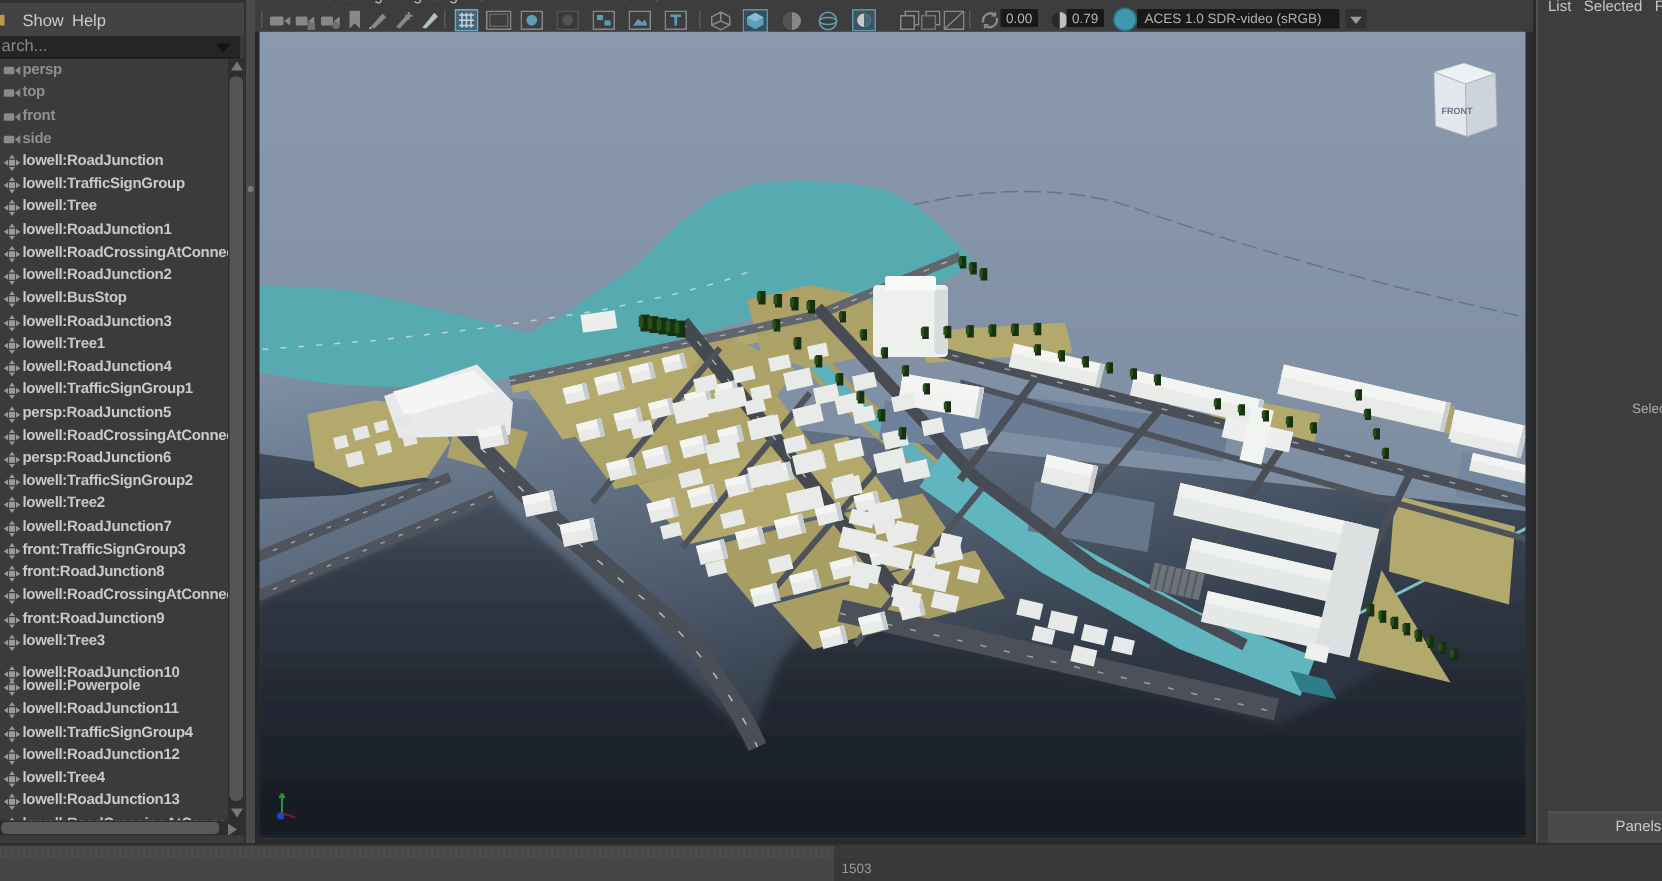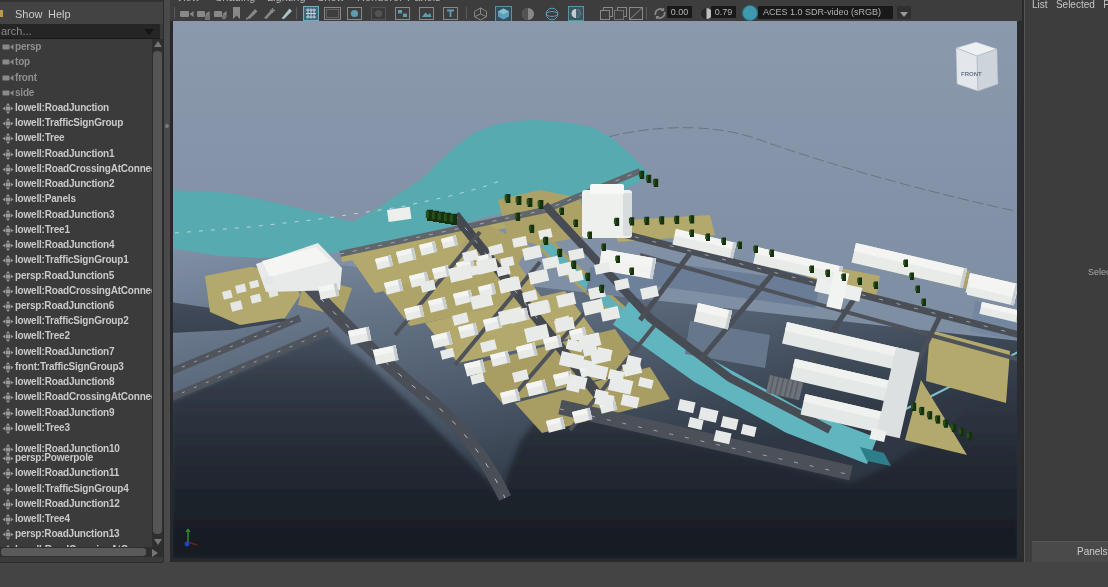--- a/index.html
+++ b/index.html
@@ -140,21 +140,21 @@
             <rect x="4" y="3.5" width="4" height="4" fill="#999"></rect>
             <path d="M6 0 L8 2.6 L4 2.6 Z M6 11 L8 8.4 L4 8.4 Z M0.5 5.5 L3.4 3.5 L3.4 7.5 Z M11.5 5.5 L8.6 3.5 L8.6 7.5 Z" fill="#999"></path>
           </svg>
           <span>lowell:RoadJunction2</span>
         </div>
 <div class="orow " style="top:153.3px">
           <svg class="ric" width="12" height="11" viewBox="0 0 12 11">
             <rect x="4" y="3.5" width="4" height="4" fill="#999"></rect>
             <path d="M6 0 L8 2.6 L4 2.6 Z M6 11 L8 8.4 L4 8.4 Z M0.5 5.5 L3.4 3.5 L3.4 7.5 Z M11.5 5.5 L8.6 3.5 L8.6 7.5 Z" fill="#999"></path>
           </svg>
-          <span>lowell:Panels</span>
+          <span>lowell:BusStop</span>
         </div>
 <div class="orow " style="top:168.5px">
           <svg class="ric" width="12" height="11" viewBox="0 0 12 11">
             <rect x="4" y="3.5" width="4" height="4" fill="#999"></rect>
             <path d="M6 0 L8 2.6 L4 2.6 Z M6 11 L8 8.4 L4 8.4 Z M0.5 5.5 L3.4 3.5 L3.4 7.5 Z M11.5 5.5 L8.6 3.5 L8.6 7.5 Z" fill="#999"></path>
           </svg>
           <span>lowell:RoadJunction3</span>
         </div>
 <div class="orow " style="top:183.8px">
           <svg class="ric" width="12" height="11" viewBox="0 0 12 11">
@@ -224,56 +224,56 @@
             <rect x="4" y="3.5" width="4" height="4" fill="#999"></rect>
             <path d="M6 0 L8 2.6 L4 2.6 Z M6 11 L8 8.4 L4 8.4 Z M0.5 5.5 L3.4 3.5 L3.4 7.5 Z M11.5 5.5 L8.6 3.5 L8.6 7.5 Z" fill="#999"></path>
           </svg>
           <span>front:TrafficSignGroup3</span>
         </div>
 <div class="orow " style="top:336.1px">
           <svg class="ric" width="12" height="11" viewBox="0 0 12 11">
             <rect x="4" y="3.5" width="4" height="4" fill="#999"></rect>
             <path d="M6 0 L8 2.6 L4 2.6 Z M6 11 L8 8.4 L4 8.4 Z M0.5 5.5 L3.4 3.5 L3.4 7.5 Z M11.5 5.5 L8.6 3.5 L8.6 7.5 Z" fill="#999"></path>
           </svg>
-          <span>lowell:RoadJunction8</span>
+          <span>front:RoadJunction8</span>
         </div>
 <div class="orow " style="top:351.3px">
           <svg class="ric" width="12" height="11" viewBox="0 0 12 11">
             <rect x="4" y="3.5" width="4" height="4" fill="#999"></rect>
             <path d="M6 0 L8 2.6 L4 2.6 Z M6 11 L8 8.4 L4 8.4 Z M0.5 5.5 L3.4 3.5 L3.4 7.5 Z M11.5 5.5 L8.6 3.5 L8.6 7.5 Z" fill="#999"></path>
           </svg>
           <span>lowell:RoadCrossingAtConnector2</span>
         </div>
 <div class="orow " style="top:366.5px">
           <svg class="ric" width="12" height="11" viewBox="0 0 12 11">
             <rect x="4" y="3.5" width="4" height="4" fill="#999"></rect>
             <path d="M6 0 L8 2.6 L4 2.6 Z M6 11 L8 8.4 L4 8.4 Z M0.5 5.5 L3.4 3.5 L3.4 7.5 Z M11.5 5.5 L8.6 3.5 L8.6 7.5 Z" fill="#999"></path>
           </svg>
-          <span>lowell:RoadJunction9</span>
+          <span>front:RoadJunction9</span>
         </div>
 <div class="orow " style="top:381.8px">
           <svg class="ric" width="12" height="11" viewBox="0 0 12 11">
             <rect x="4" y="3.5" width="4" height="4" fill="#999"></rect>
             <path d="M6 0 L8 2.6 L4 2.6 Z M6 11 L8 8.4 L4 8.4 Z M0.5 5.5 L3.4 3.5 L3.4 7.5 Z M11.5 5.5 L8.6 3.5 L8.6 7.5 Z" fill="#999"></path>
           </svg>
           <span>lowell:Tree3</span>
         </div>
 <div class="orow " style="top:403px">
           <svg class="ric" width="12" height="11" viewBox="0 0 12 11">
             <rect x="4" y="3.5" width="4" height="4" fill="#999"></rect>
             <path d="M6 0 L8 2.6 L4 2.6 Z M6 11 L8 8.4 L4 8.4 Z M0.5 5.5 L3.4 3.5 L3.4 7.5 Z M11.5 5.5 L8.6 3.5 L8.6 7.5 Z" fill="#999"></path>
           </svg>
           <span>lowell:RoadJunction10</span>
         </div>
 <div class="orow " style="top:412.2px">
           <svg class="ric" width="12" height="11" viewBox="0 0 12 11">
             <rect x="4" y="3.5" width="4" height="4" fill="#999"></rect>
             <path d="M6 0 L8 2.6 L4 2.6 Z M6 11 L8 8.4 L4 8.4 Z M0.5 5.5 L3.4 3.5 L3.4 7.5 Z M11.5 5.5 L8.6 3.5 L8.6 7.5 Z" fill="#999"></path>
           </svg>
-          <span>persp:Powerpole</span>
+          <span>lowell:Powerpole</span>
         </div>
 <div class="orow " style="top:427.4px">
           <svg class="ric" width="12" height="11" viewBox="0 0 12 11">
             <rect x="4" y="3.5" width="4" height="4" fill="#999"></rect>
             <path d="M6 0 L8 2.6 L4 2.6 Z M6 11 L8 8.4 L4 8.4 Z M0.5 5.5 L3.4 3.5 L3.4 7.5 Z M11.5 5.5 L8.6 3.5 L8.6 7.5 Z" fill="#999"></path>
           </svg>
           <span>lowell:RoadJunction11</span>
         </div>
 <div class="orow " style="top:442.7px">
           <svg class="ric" width="12" height="11" viewBox="0 0 12 11">
@@ -294,21 +294,21 @@
             <rect x="4" y="3.5" width="4" height="4" fill="#999"></rect>
             <path d="M6 0 L8 2.6 L4 2.6 Z M6 11 L8 8.4 L4 8.4 Z M0.5 5.5 L3.4 3.5 L3.4 7.5 Z M11.5 5.5 L8.6 3.5 L8.6 7.5 Z" fill="#999"></path>
           </svg>
           <span>lowell:Tree4</span>
         </div>
 <div class="orow " style="top:488.4px">
           <svg class="ric" width="12" height="11" viewBox="0 0 12 11">
             <rect x="4" y="3.5" width="4" height="4" fill="#999"></rect>
             <path d="M6 0 L8 2.6 L4 2.6 Z M6 11 L8 8.4 L4 8.4 Z M0.5 5.5 L3.4 3.5 L3.4 7.5 Z M11.5 5.5 L8.6 3.5 L8.6 7.5 Z" fill="#999"></path>
           </svg>
-          <span>persp:RoadJunction13</span>
+          <span>lowell:RoadJunction13</span>
         </div>
 <div class="orow " style="top:503.6px">
           <svg class="ric" width="12" height="11" viewBox="0 0 12 11">
             <rect x="4" y="3.5" width="4" height="4" fill="#999"></rect>
             <path d="M6 0 L8 2.6 L4 2.6 Z M6 11 L8 8.4 L4 8.4 Z M0.5 5.5 L3.4 3.5 L3.4 7.5 Z M11.5 5.5 L8.6 3.5 L8.6 7.5 Z" fill="#999"></path>
           </svg>
           <span>lowell:RoadCrossingAtConnector3</span>
         </div>
     </div>
     <div id="vscroll">
@@ -1264,13 +1264,20 @@
     <div id="vpbottom"></div>
   </div>
   <div id="rpanel">
       <div class="edge"></div>
     <div id="rmenu">List&nbsp;&nbsp;&nbsp;Selected&nbsp;&nbsp;&nbsp;Focus</div>
     <div id="rsel">Selec</div>
     <div id="rbtn">
         <span>Panels</span>
       </div>
   </div>
+  <div id="bbars">
+    <div id="tslider"></div>
+      <div id="tsliderR"></div>
+    <div id="rslider"></div>
+      <div id="rsliderR"></div>
+    <div id="frame">1503</div>
+  </div>
 </div>
 
 </body></html>

